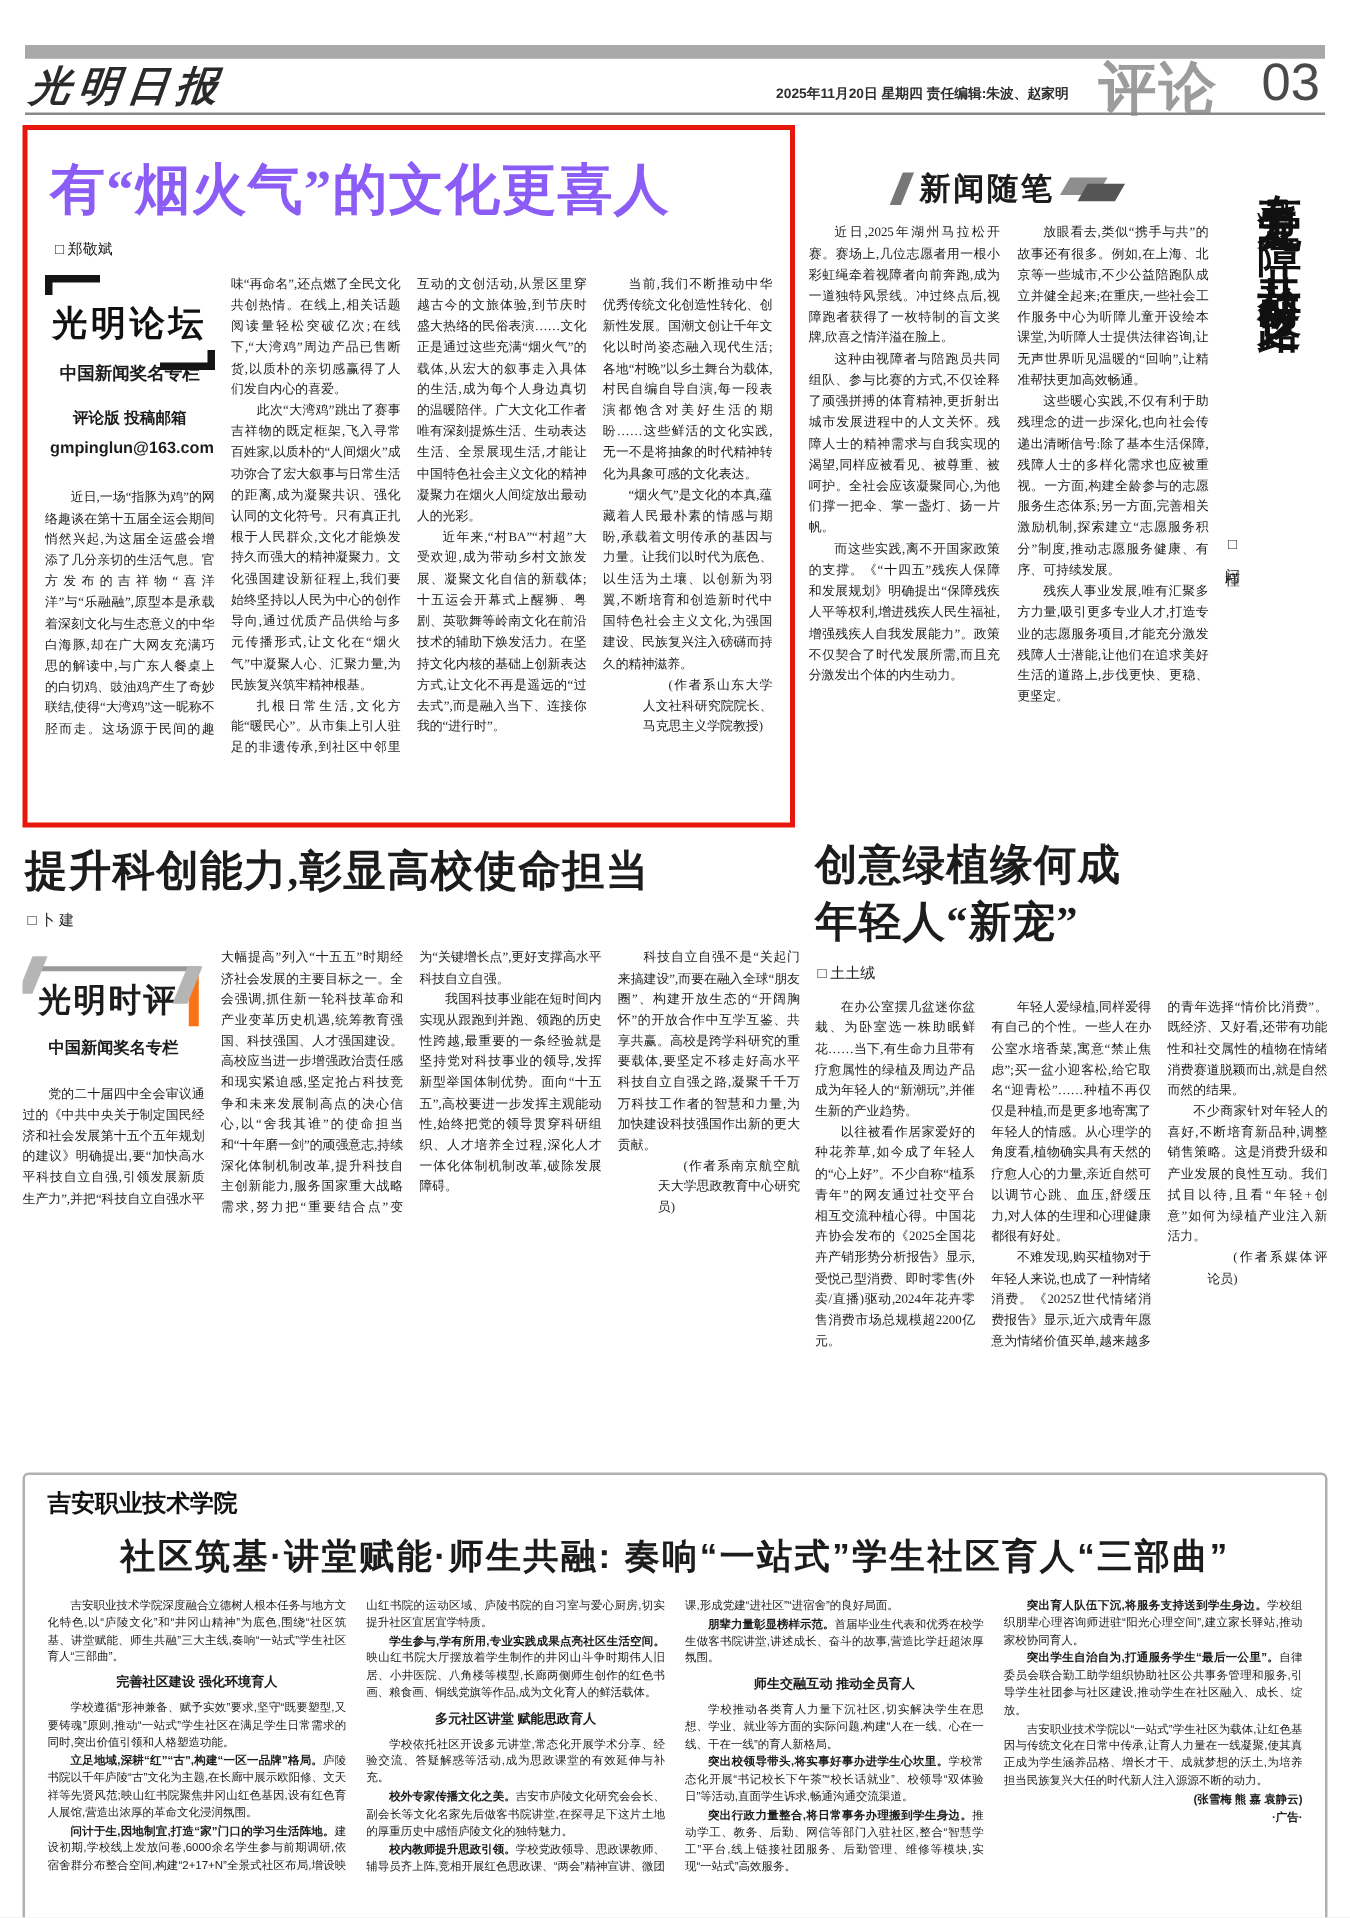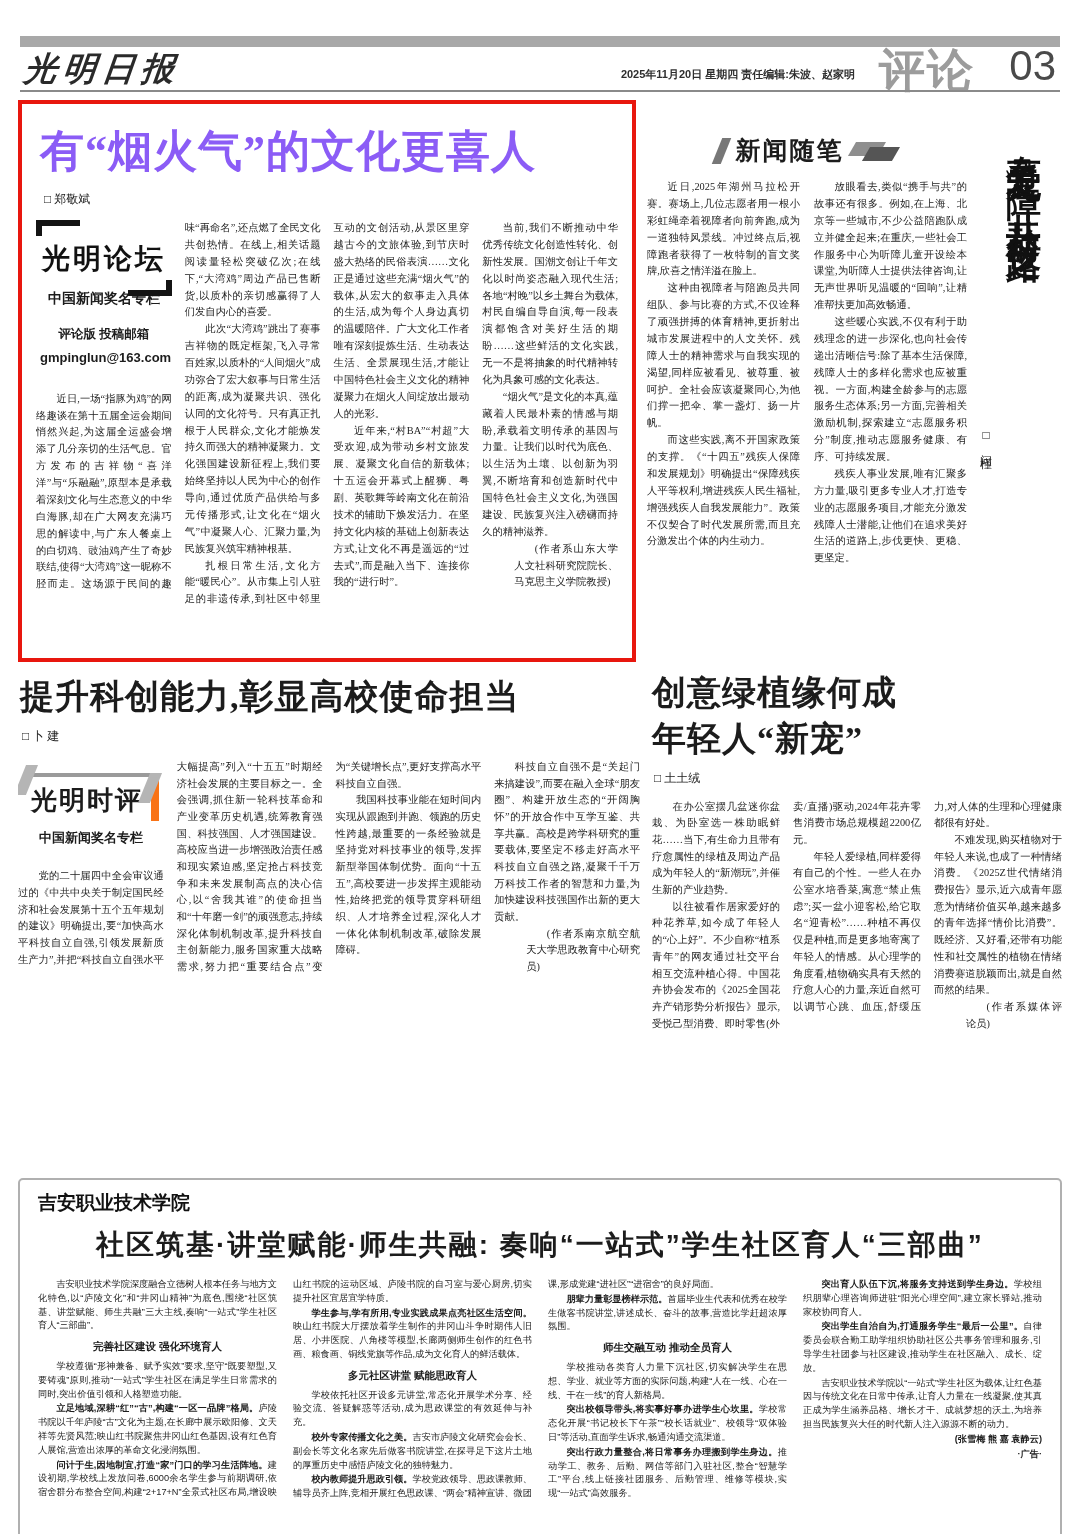--- a/index.html
+++ b/index.html
@@ -167,20 +167,21 @@
 
   <div class="plant">
     <h2 class="plant-title">创意绿植缘何成
 年轻人“新宠”</h2>
     <div class="plant-byline">□ 土土绒</div>
     <div class="plant-body body-cols">
         <p>在办公室摆几盆迷你盆栽、为卧室选一株助眠鲜花……当下,有生命力且带有疗愈属性的绿植及周边产品成为年轻人的“新潮玩”,并催生新的产业趋势。</p>
         <p>以往被看作居家爱好的种花养草,如今成了年轻人的“心上好”。不少自称“植系青年”的网友通过社交平台相互交流种植心得。中国花卉协会发布的《2025全国花卉产销形势分析报告》显示,受悦己型消费、即时零售(外卖/直播)驱动,2024年花卉零售消费市场总规模超2200亿元。</p>
         <p>年轻人爱绿植,同样爱得有自己的个性。一些人在办公室水培香菜,寓意“禁止焦虑”;买一盆小迎客松,给它取名“迎青松”……种植不再仅仅是种植,而是更多地寄寓了年轻人的情感。从心理学的角度看,植物确实具有天然的疗愈人心的力量,亲近自然可以调节心跳、血压,舒缓压力,对人体的生理和心理健康都很有好处。</p>
         <p>不难发现,购买植物对于年轻人来说,也成了一种情绪消费。《2025Z世代情绪消费报告》显示,近六成青年愿意为情绪价值买单,越来越多的青年选择“情价比消费”。既经济、又好看,还带有功能性和社交属性的植物在情绪消费赛道脱颖而出,就是自然而然的结果。</p>
+        <p>不少商家针对年轻人的喜好,不断培育新品种,调整销售策略。这是消费升级和产业发展的良性互动。我们拭目以待,且看“年轻+创意”如何为绿植产业注入新活力。</p>
         <p class="attribution">(作者系媒体评论员)</p>
       </div>
   </div>
 
   <div class="ad">
     <div class="ad-kicker">吉安职业技术学院</div>
     <div class="ad-title">社区筑基·讲堂赋能·师生共融: 奏响“一站式”学生社区育人“三部曲”</div>
     <div class="ad-body">
         <p>吉安职业技术学院深度融合立德树人根本任务与地方文化特色,以“庐陵文化”和“井冈山精神”为底色,围绕“社区筑基、讲堂赋能、师生共融”三大主线,奏响“一站式”学生社区育人“三部曲”。</p>
         <h4>完善社区建设 强化环境育人</h4>

